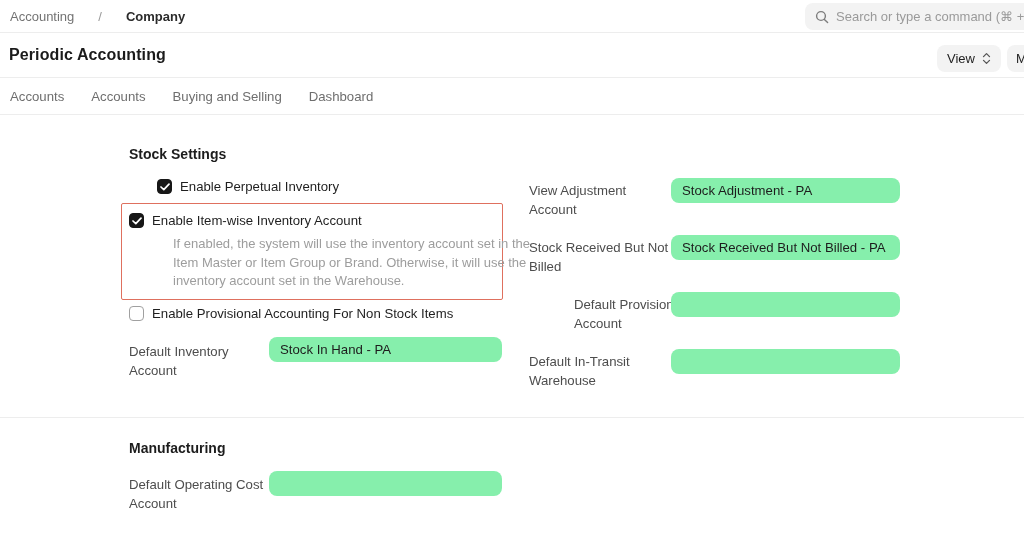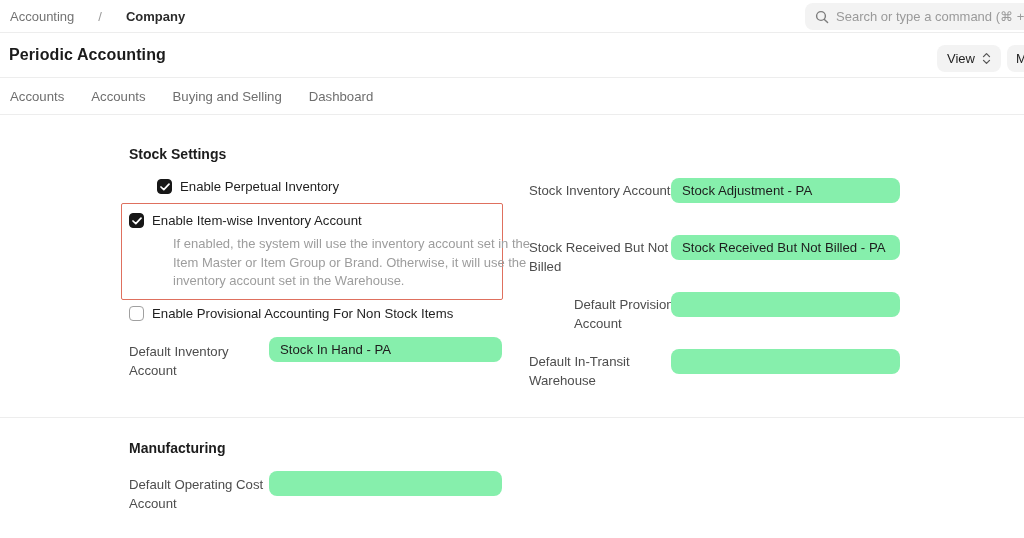--- a/index.html
+++ b/index.html
@@ -205,21 +205,21 @@
   <div class="checkbox-row cb-row-3">
     <span class="checkbox">
       
     </span>
     <span class="cb-label">Enable Provisional Accounting For Non Stock Items</span>
   </div>
 
   <div class="field-label lbl-default-inventory">Default Inventory Account</div>
   <div class="field-input inp-default-inventory">Stock In Hand - PA</div>
 
-  <div class="field-label lbl-r r1l">Stock Inventory Account</div>
+  <div class="field-label lbl-r r1l">View Adjustment Account</div>
   <div class="field-input inp-r r1i">Stock Adjustment - PA</div>
 
   <div class="field-label lbl-r r2l">Stock Received But Not Billed</div>
   <div class="field-input inp-r r2i">Stock Received But Not Billed - PA</div>
 
   <div class="field-label lbl-r r3l">Default Provisional Account</div>
   <div class="field-input inp-r r3i"></div>
 
   <div class="field-label lbl-r r4l">Default In-Transit Warehouse</div>
   <div class="field-input inp-r r4i"></div>

